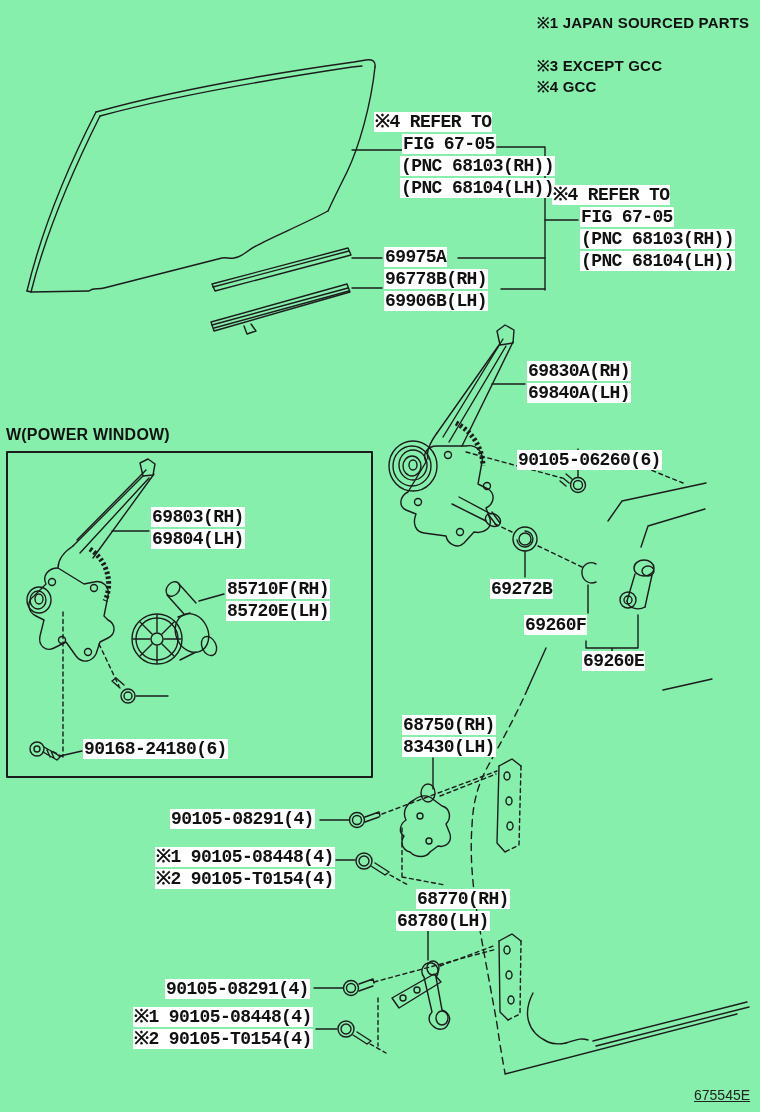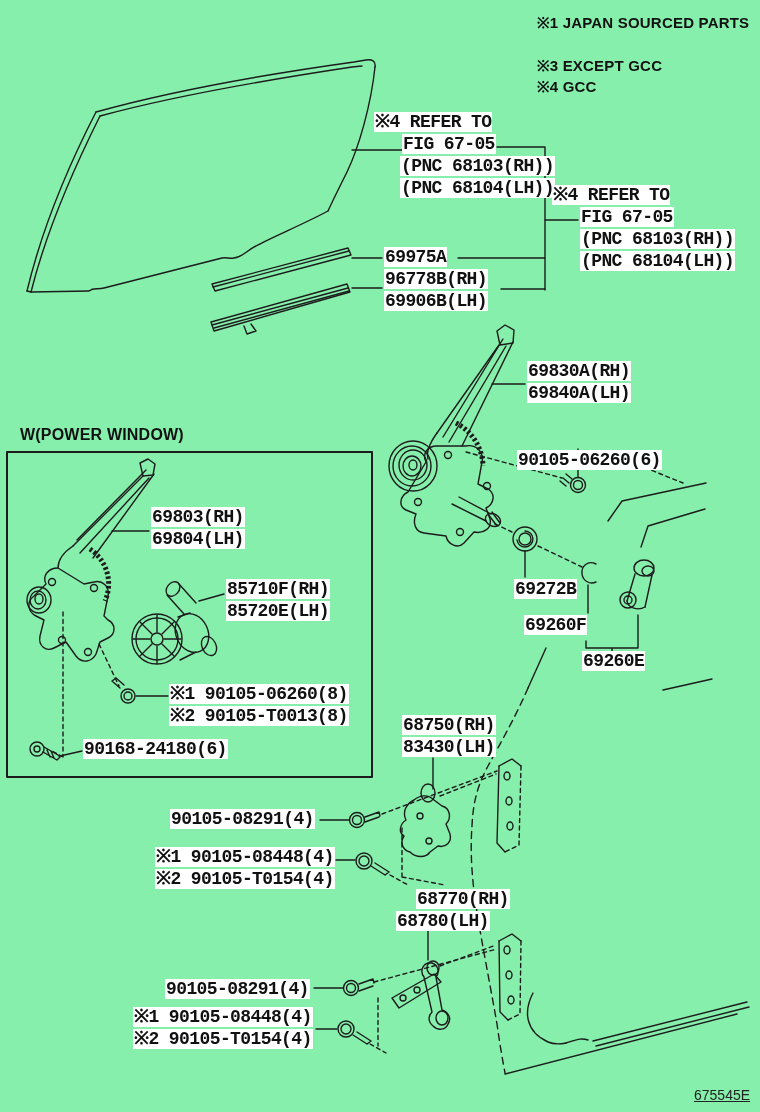--- a/index.html
+++ b/index.html
@@ -260,30 +260,28 @@
   <div class="plabel" style="left:580px;top:251px">(PNC 68104(LH))</div>
 
   <div class="plabel" style="left:384px;top:247px">69975A</div>
   <div class="plabel" style="left:384px;top:269px">96778B(RH)</div>
   <div class="plabel" style="left:384px;top:291px">69906B(LH)</div>
 
   <div class="plabel" style="left:527px;top:361px">69830A(RH)</div>
   <div class="plabel" style="left:527px;top:383px">69840A(LH)</div>
   <div class="plabel" style="left:517px;top:450px">90105-06260(6)</div>
 
-  <div class="inset-title" style="left:20px;top:426px">W(POWER WINDOW)</div>
+  <div class="inset-title" style="left:6px;top:426px">W(POWER WINDOW)</div>
   <div class="plabel" style="left:151px;top:507px">69803(RH)</div>
   <div class="plabel" style="left:151px;top:529px">69804(LH)</div>
   <div class="plabel" style="left:226px;top:579px">85710F(RH)</div>
   <div class="plabel" style="left:226px;top:601px">85720E(LH)</div>
-  <div class="plabel" style="left:169px;top:684px">※1 90105-06260(8)</div>
-  <div class="plabel" style="left:169px;top:706px">※2 90105-T0013(8)</div>
   <div class="plabel" style="left:83px;top:739px">90168-24180(6)</div>
 
-  <div class="plabel" style="left:514px;top:579px">69272B</div>
+  <div class="plabel" style="left:490px;top:579px">69272B</div>
   <div class="plabel" style="left:524px;top:615px">69260F</div>
   <div class="plabel" style="left:582px;top:651px">69260E</div>
 
   <div class="plabel" style="left:402px;top:715px">68750(RH)</div>
   <div class="plabel" style="left:402px;top:737px">83430(LH)</div>
   <div class="plabel" style="left:170px;top:809px">90105-08291(4)</div>
   <div class="plabel" style="left:155px;top:847px">※1 90105-08448(4)</div>
   <div class="plabel" style="left:155px;top:869px">※2 90105-T0154(4)</div>
 
   <div class="plabel" style="left:416px;top:889px">68770(RH)</div>

